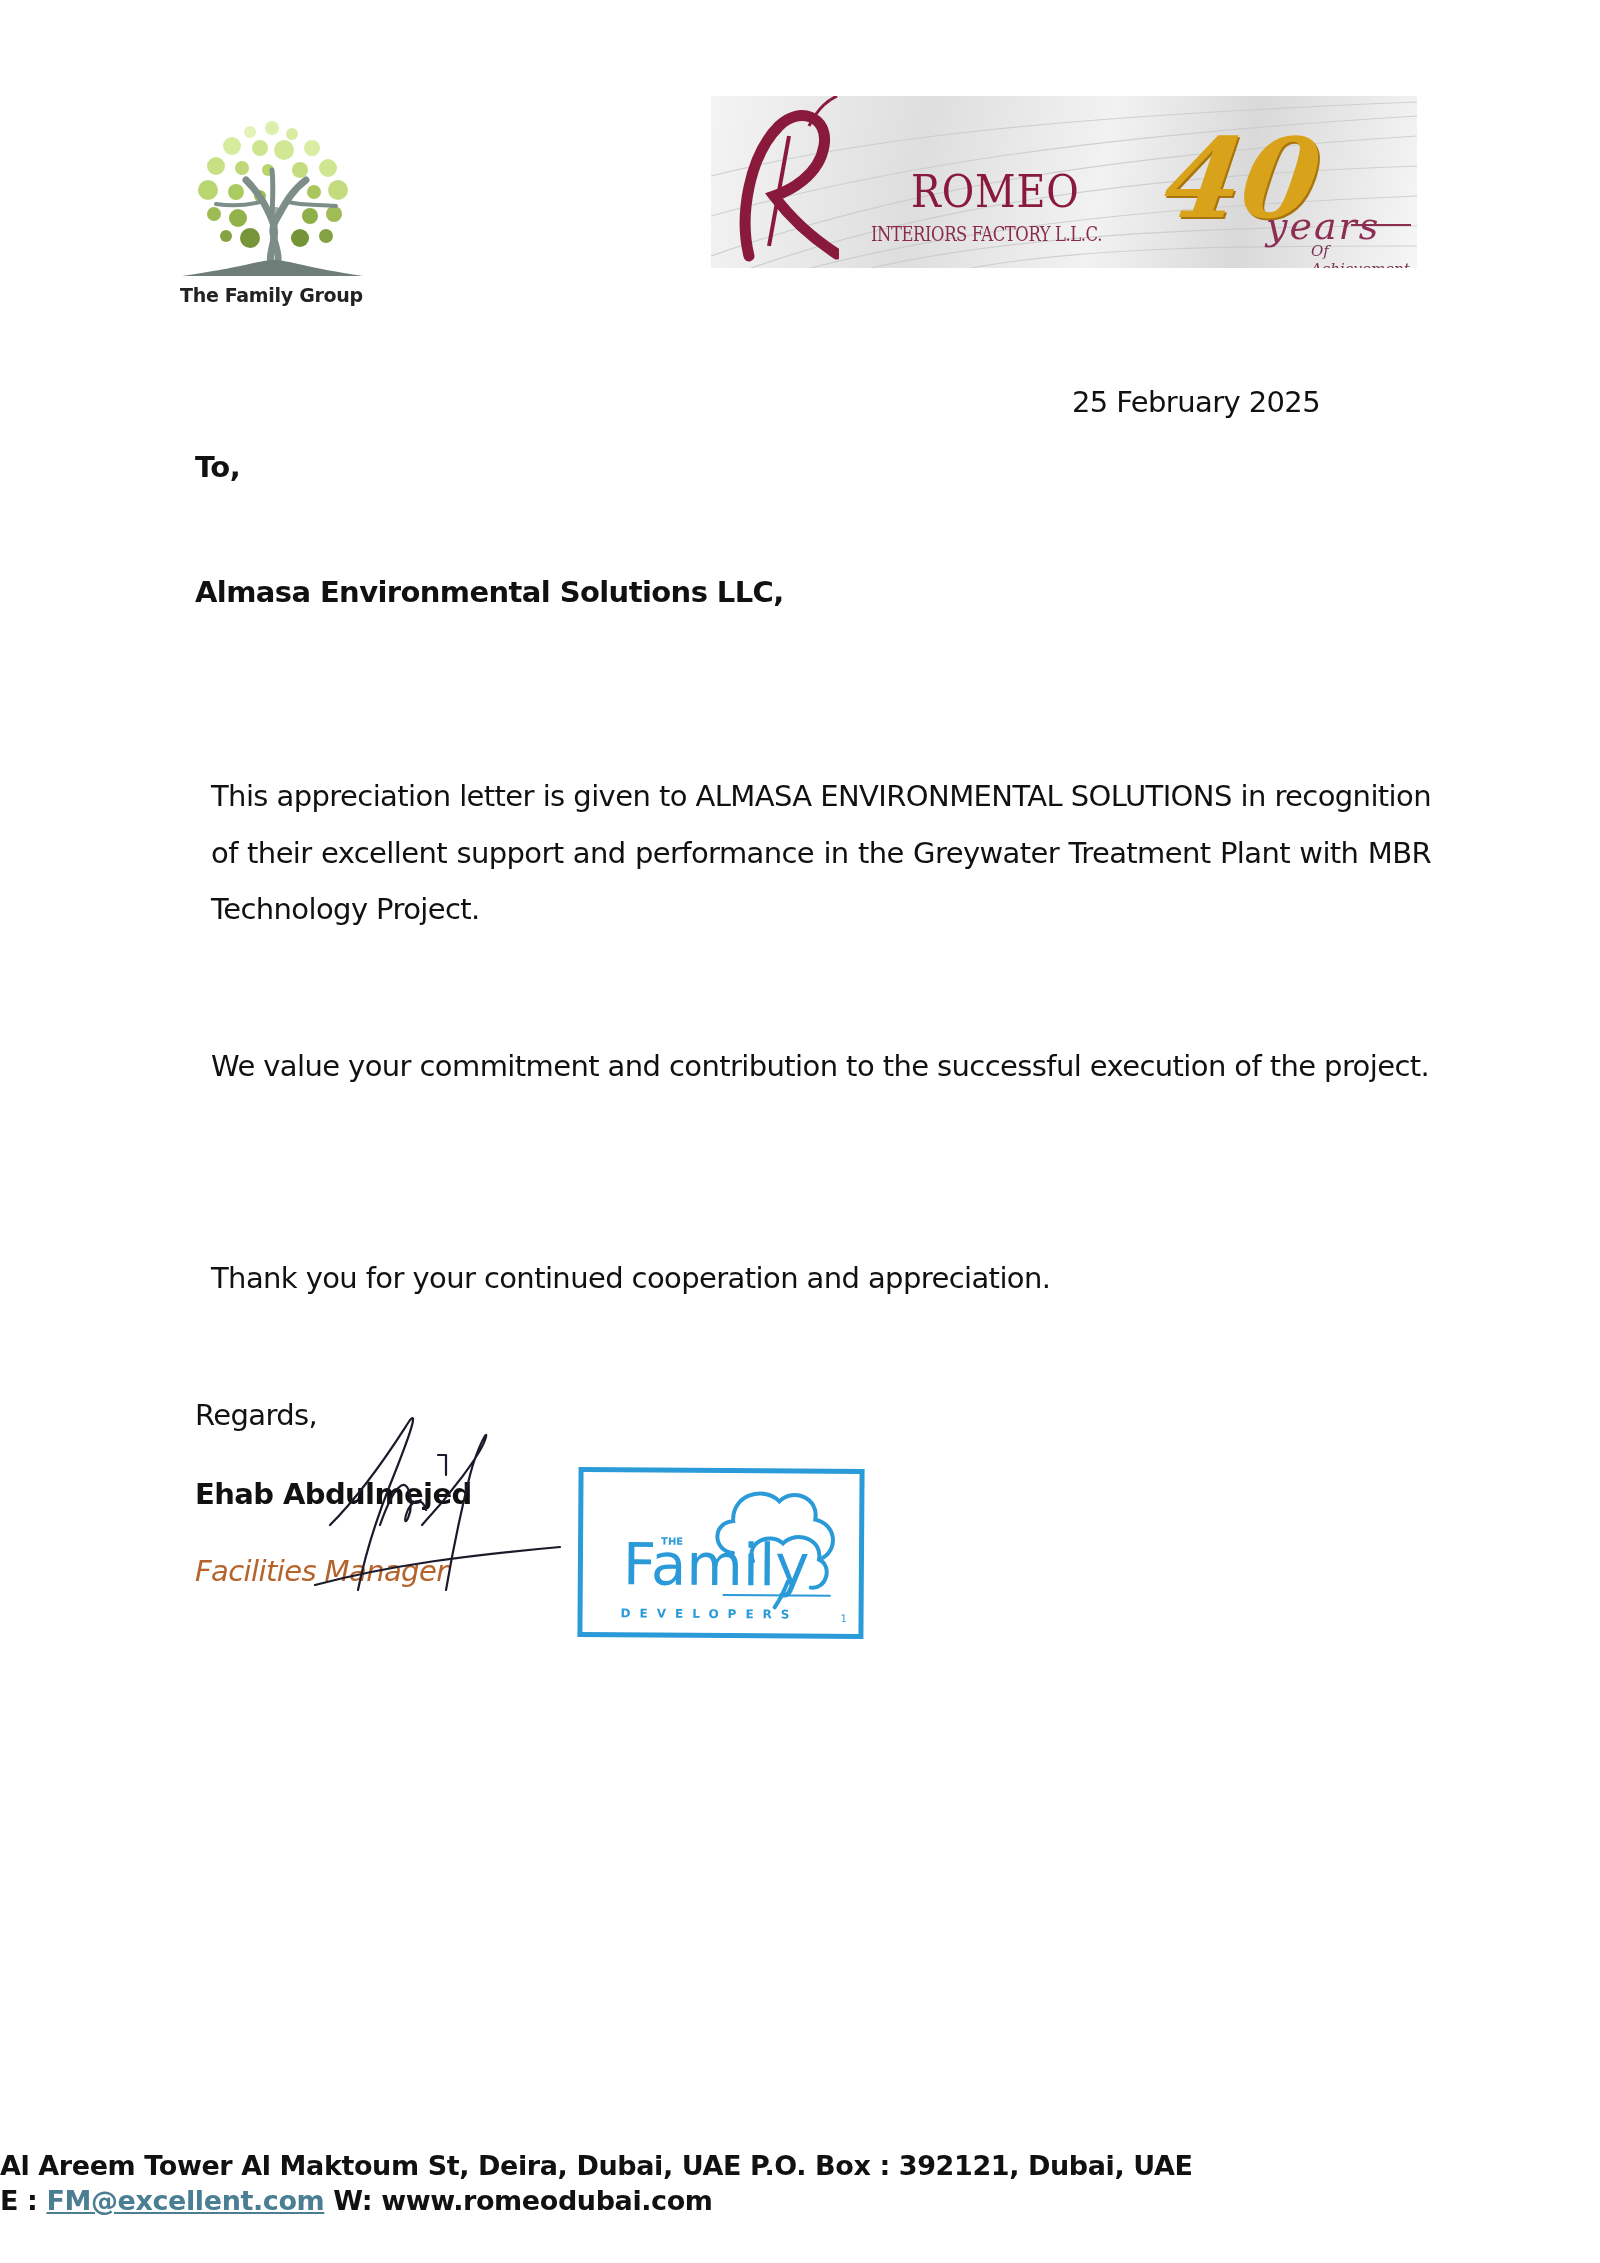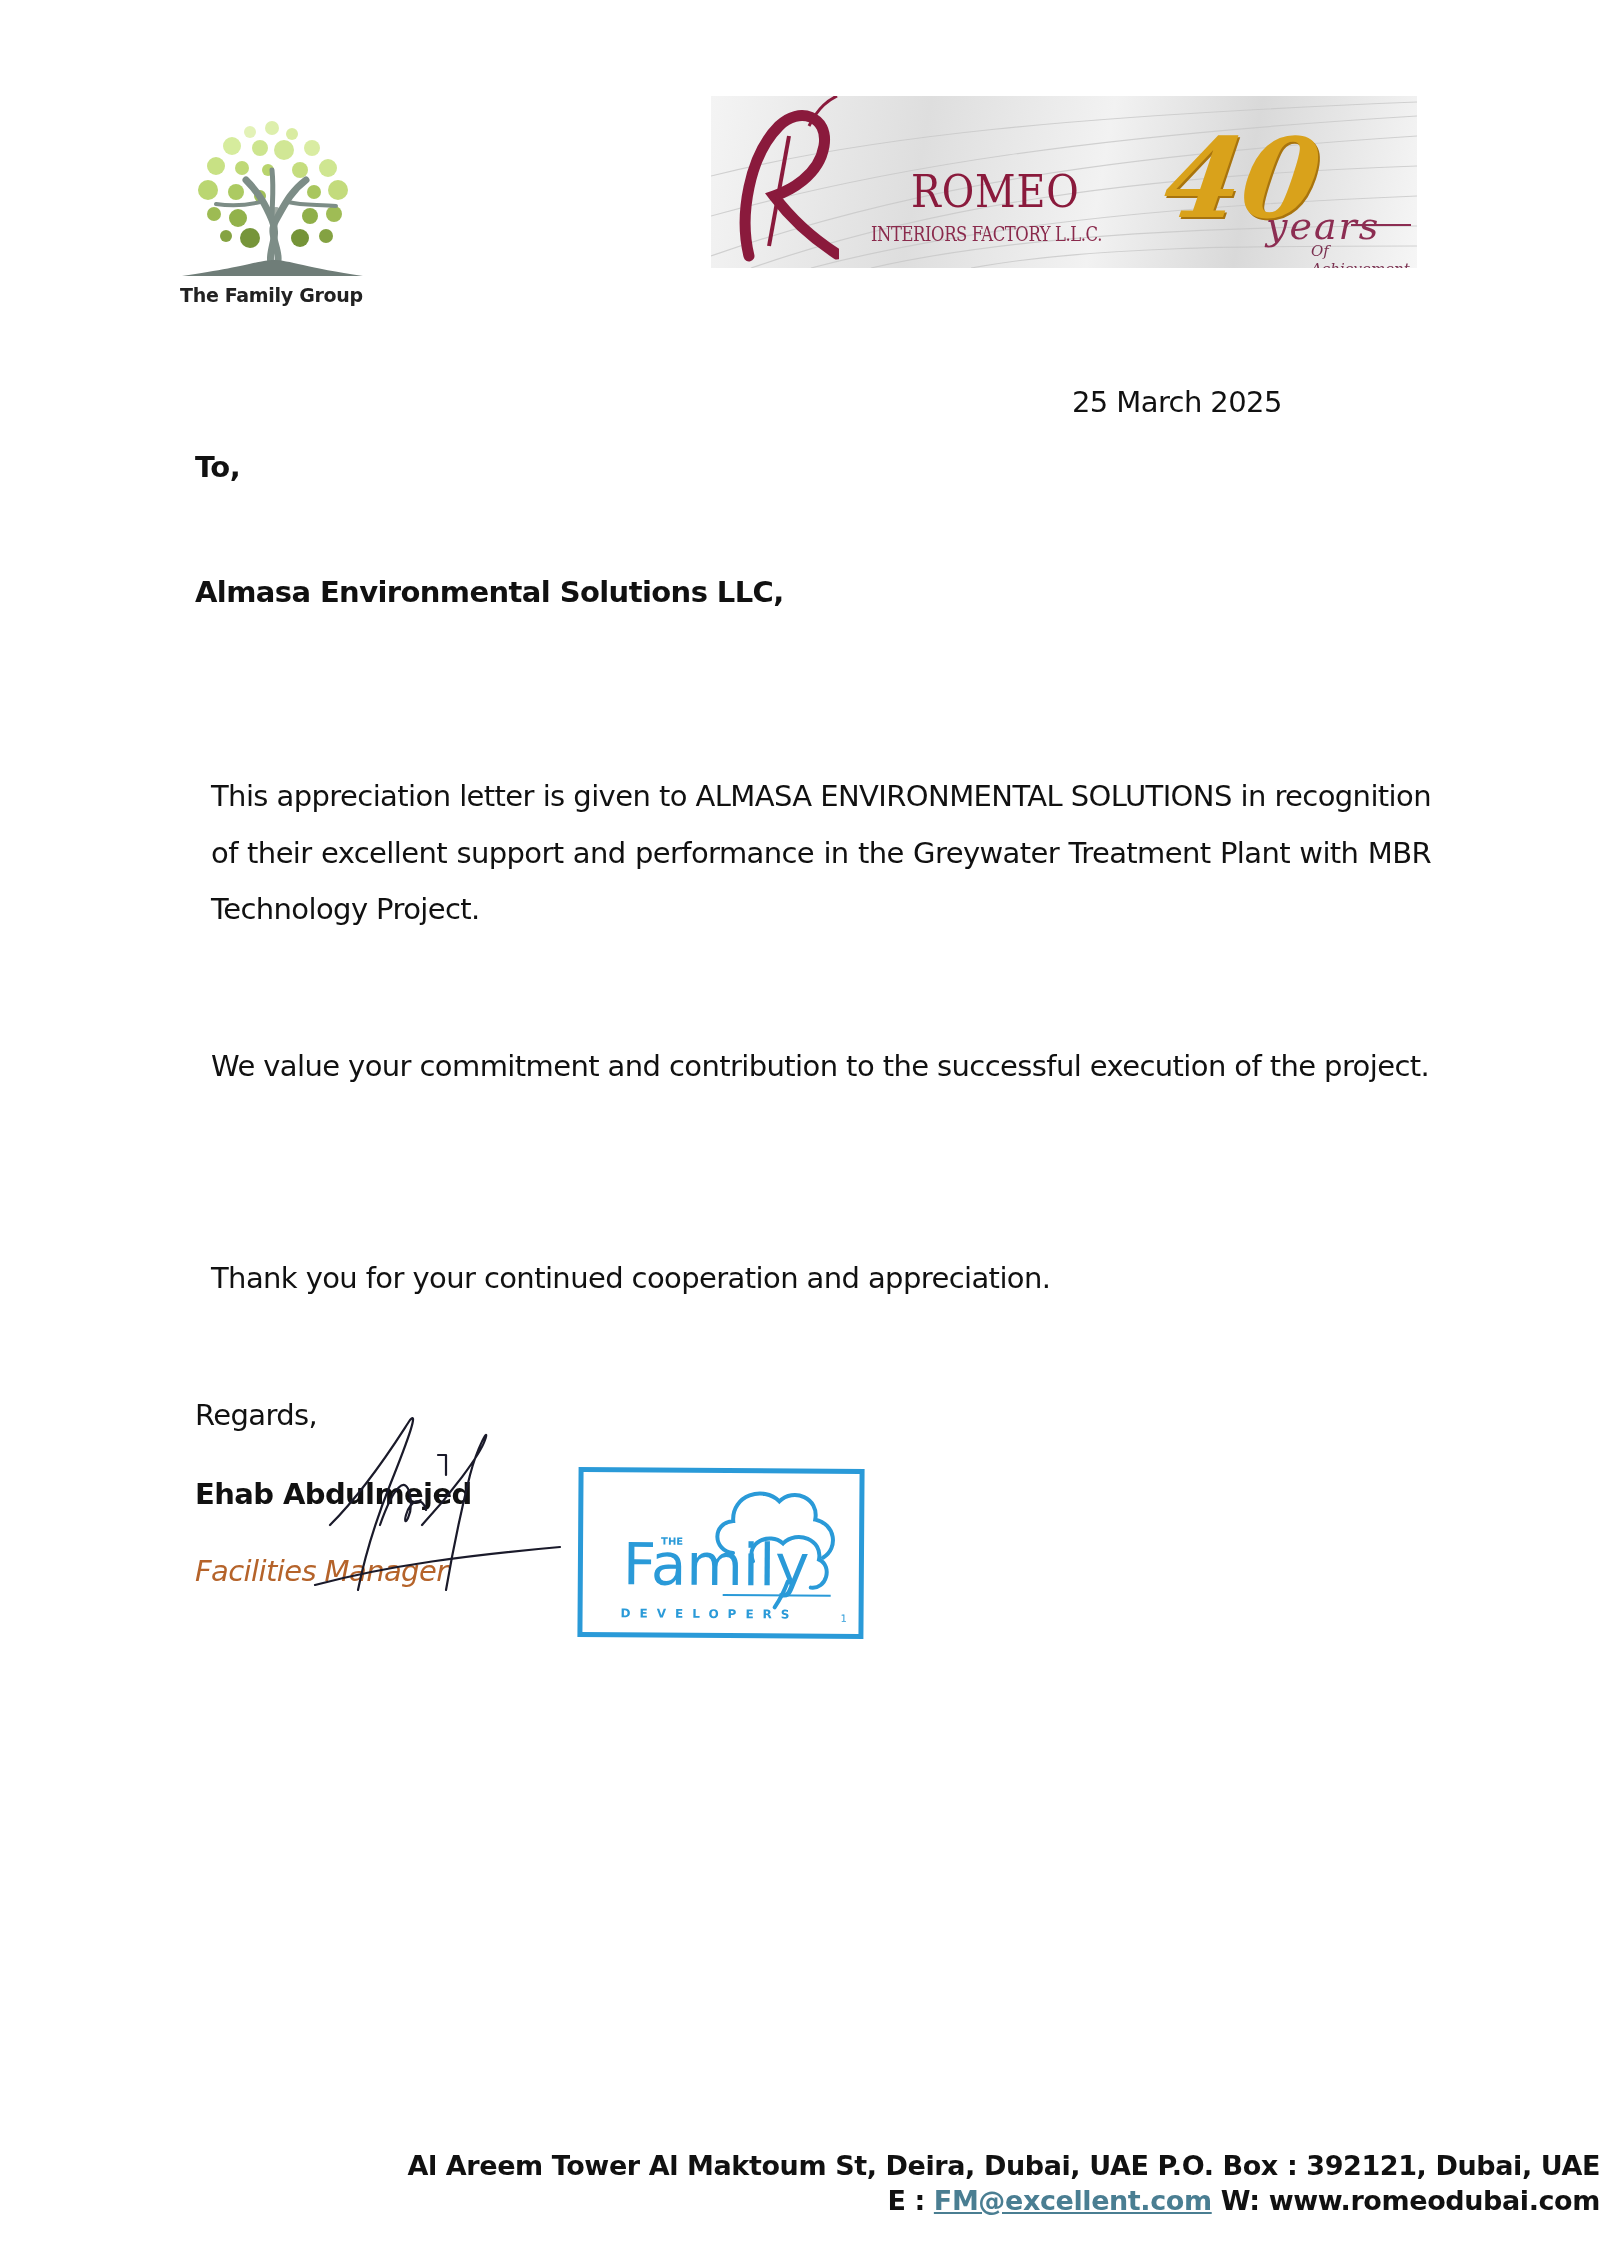--- a/index.html
+++ b/index.html
@@ -77,21 +77,21 @@
     #signature { left: 310px; top: 1415px; width: 260px; height: 180px; }
 
     #stamp {
       left: 578px; top: 1468px; width: 286px; height: 170px;
       border: 5px solid #2a9ad8; box-sizing: border-box; background: #fff;
       transform: rotate(0.4deg);
     }
     #stamp svg { position: absolute; left: 0; top: 0; width: 276px; height: 160px; }
 
     #footer {
-      left: 0; top: 2148px; width: 1600px; text-align: right;
+      left: 0; top: 2148px; width: 1600px; text-align: left;
       font-family: "DejaVu Sans", sans-serif; font-weight: bold; font-size: 27px;
       color: #111; line-height: 35px; letter-spacing: -0.4px;
     }
     #footer a { color: #4a7e92; text-decoration: underline; }
   </style>
 </head>
 <body>
 
 <div id="fg-logo" class="abs">
   <svg viewBox="0 0 185 170">
@@ -153,21 +153,21 @@
     <path d="M90 30 C100 10 110 4 118 0" fill="none" stroke="#8a1a3c" stroke-width="3"></path>
   </svg>
   <div class="romeo-name">ROMEO</div>
   <div class="romeo-sub">INTERIORS FACTORY L.L.C.</div>
   <div class="years-40">40</div>
   <div class="years-word">years</div>
   <div class="years-line"></div>
   <div class="years-tag">Of Achievement</div>
 </div>
 
-<div id="date" class="abs body-text">25 March 2025</div>
+<div id="date" class="abs body-text">25 February 2025</div>
 <div id="to-label" class="abs body-text">To,</div>
 <div id="recipient" class="abs body-text">Almasa Environmental Solutions LLC,</div>
 
 <p id="para-1" class="abs para">This appreciation letter is given to ALMASA ENVIRONMENTAL SOLUTIONS in recognition of their excellent support and performance in the Greywater Treatment Plant with MBR Technology Project.</p>
 <p id="para-2" class="abs para">We value your commitment and contribution to the successful execution of the project.</p>
 <p id="para-3" class="abs para">Thank you for your continued cooperation and appreciation.</p>
 
 <div id="regards" class="abs body-text">Regards,</div>
 <div id="signer-name" class="abs body-text">Ehab Abdulmejed</div>
 <div id="signer-title" class="abs body-text">Facilities Manager</div>

